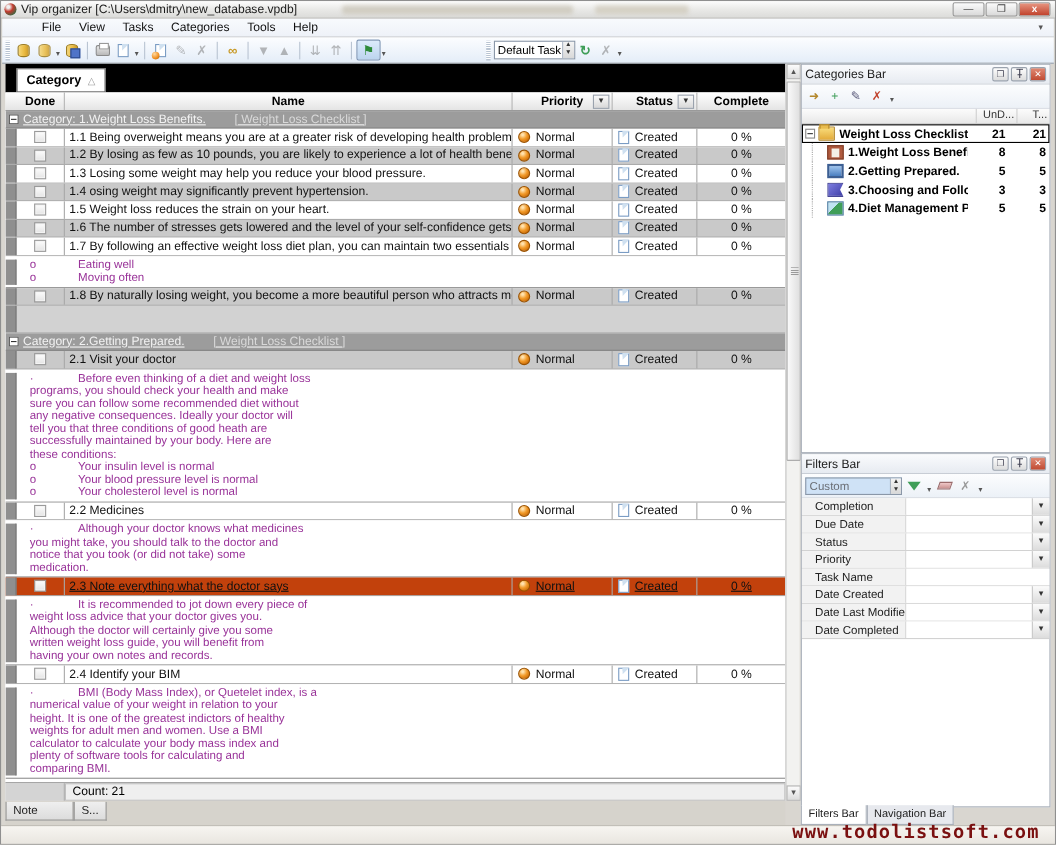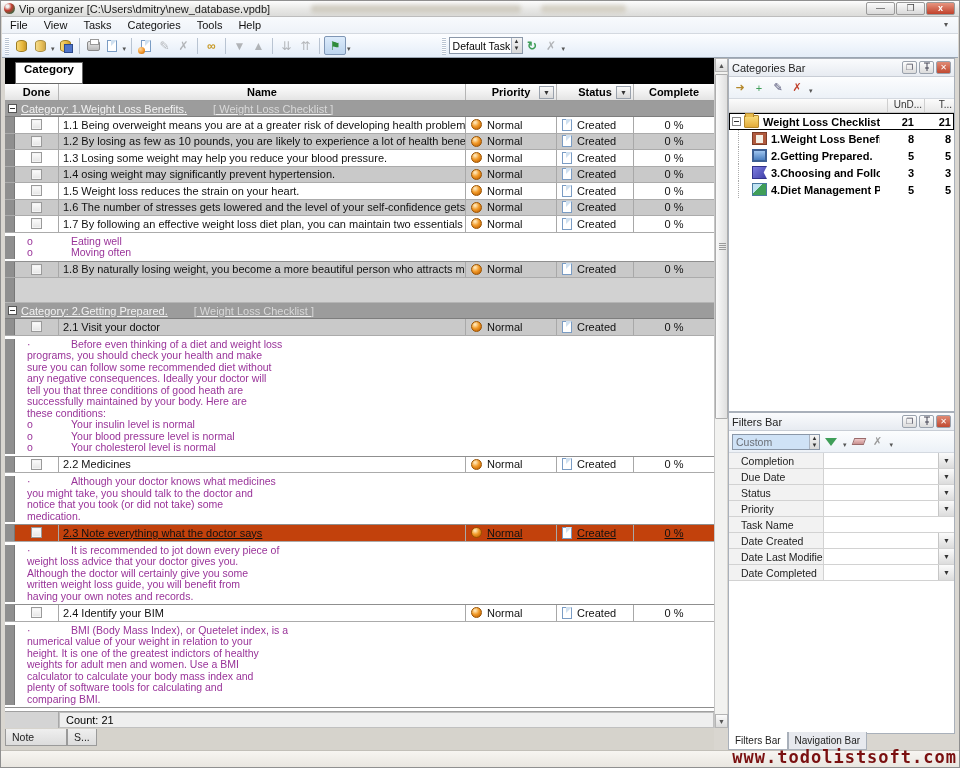--- a/index.html
+++ b/index.html
@@ -56,21 +56,21 @@
     background:linear-gradient(#dcebfb,#bcd4ee); display:flex; align-items:center; justify-content:center; }
   .combo { width:74px; height:17px; border:1px solid #8a97a8; background:#fff; display:flex; align-items:center; overflow:hidden; }
   .combo .val { font-size:10.5px; white-space:nowrap; padding-left:3px; flex:1; overflow:hidden; }
   .combo .spin { width:11px; height:100%; border-left:1px solid #aab4c2; background:linear-gradient(#f4f4f4,#d8d8d8);
     font-size:6px; line-height:7px; text-align:center; color:#333; }
 
   
   .main { position:absolute; left:4px; top:57px; width:709px; bottom:39px; background:#fff; }
   .groupbar { position:absolute; left:0; top:0; right:0; height:26px; background:#000; }
   .cat-tab { position:absolute; left:10px; top:4px; height:22px; background:#fff; border:1px solid #666;
-    display:flex; align-items:center; padding:0 8px; font-size:11.5px; font-weight:bold; color:#000; gap:6px;flex-direction:column; }
+    display:flex; align-items:center; padding:0 8px; font-size:11.5px; font-weight:bold; color:#000; gap:6px; }
   .sort-tri { font-size:9px; color:#999; font-weight:normal; }
   .grid-header { position:absolute; left:0; top:26px; right:0; height:17px; display:flex;
     background:linear-gradient(#ffffff,#e4e4e4); border-bottom:1px solid #9a9a9a; font-size:11px; font-weight:bold; }
   .hcell { border-right:1px solid #b5b5b5; display:flex; align-items:center; justify-content:center; position:relative; }
   .hc-gutter { width:10px; border-right:none; }
   .hc-done { width:44px; }
   .hc-name { width:407px; }
   .hc-priority { width:91px; }
   .hc-status { width:77px; }
   .hc-complete { width:80px; border-right:none; }
@@ -173,42 +173,42 @@
     display:flex; align-items:flex-start; padding-top:1px;text-align:right; }
   .btab { height:17px; border:1px solid #9a9a9a; border-top:none; background:linear-gradient(#efefef,#dcdcdc);
     font-size:10.5px; display:flex; align-items:center; padding:0 6px; color:#222; }
   .btab.first { width:62px; }
   .rtabs { position:absolute; left:727px; bottom:17px; height:18px; display:flex; font-size:10px; }
   .rtab { border:1px solid #a9b0ba; border-top:none; padding:0 6px; display:flex; align-items:center; color:#222;
     background:#e7e9ee; }
   .rtab.active { background:#fff; }
   .statusbar { position:absolute; left:0; right:0; bottom:0; height:17px; background:linear-gradient(#f7f5f1,#e9e6e0);
     border-top:1px solid #c2bfb8; }
-  .watermark { position:absolute; right:2px; bottom:0px; font-family:"DejaVu Sans Mono",monospace;
+  .watermark { position:absolute; right:14px; bottom:0px; font-family:"DejaVu Sans Mono",monospace;
     font-weight:bold; font-size:17px; letter-spacing:1px; color:#7a1010; z-index:50; }
 </style>
 </head>
 <body>
 
 <div class="window">
 
   <div class="titlebar">
     <span class="app-icon"></span>
     <span class="title-text">Vip organizer [C:\Users\dmitry\new_database.vpdb]</span>
     <span class="ghost ghost1"></span>
     <span class="ghost ghost2" style="left:540px"></span>
     <span class="win-btns">
       <span class="wbtn">—</span>
       <span class="wbtn">❐</span>
       <span class="wbtn close">x</span>
     </span>
   </div>
 
   <div class="menubar">
-    <span id="menu-items" style="display: flex;">
+    <span id="menu-items" style="display: flex; padding-left: 28px;">
         <span class="menu-item">File</span>
         <span class="menu-item">View</span>
         <span class="menu-item">Tasks</span>
         <span class="menu-item">Categories</span>
         <span class="menu-item">Tools</span>
         <span class="menu-item">Help</span>
       </span>
     <span class="menu-chevron">▾</span>
   </div>
 

